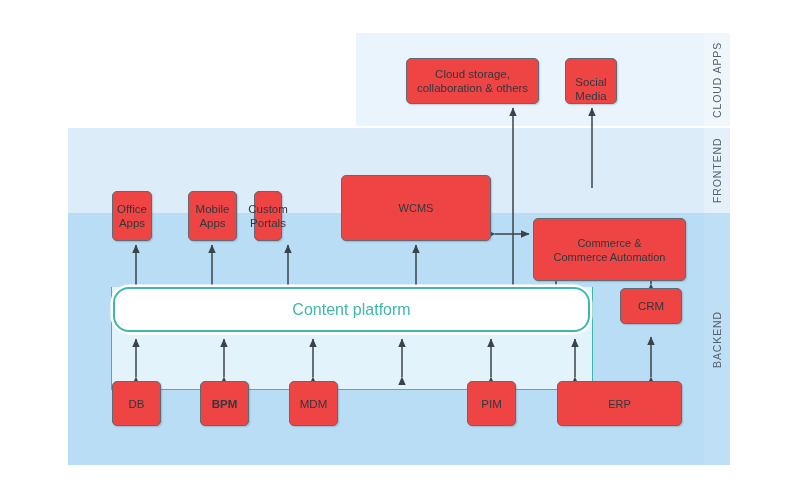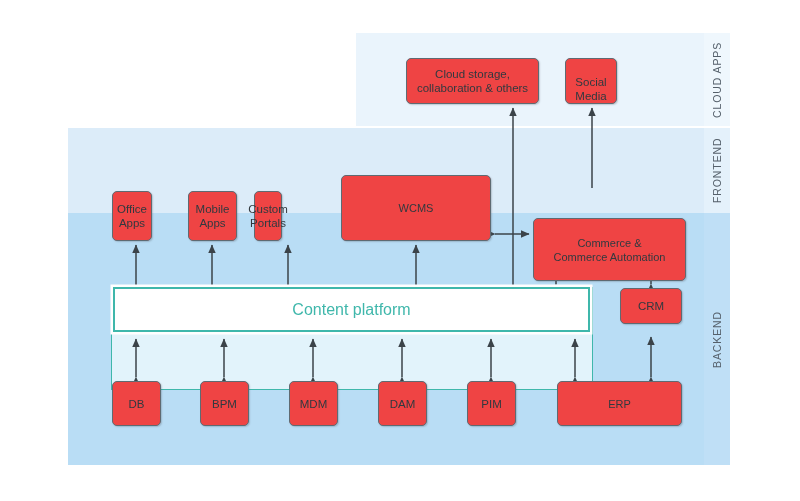--- a/index.html
+++ b/index.html
@@ -30,34 +30,34 @@
 
   
   .node{position:absolute;box-sizing:border-box;background:#ef4444;
         border:1.4px solid #5f6a72;border-radius:5px;
         display:flex;align-items:center;justify-content:center;text-align:center;
         color:#31393f;font-size:11.5px;line-height:14px;
         box-shadow:1px 1px 1.5px rgba(80,90,100,.28);}
   .node.wide{font-size:11px;}
   #node-platform{position:absolute;left:113px;top:287px;width:477px;height:45px;
                  box-sizing:border-box;background:#ffffff;border:2.6px solid #3fb7ab;
-                 border-radius:0;display:flex;align-items:center;justify-content:center;
+                 border-radius:16px;display:flex;align-items:center;justify-content:center;
                  color:#3fb7ab;font-size:16px;
                  box-shadow:0 0 0 2.5px #ffffff;}
 
   #node-office   {left:112px; top:191px; width:40px;  height:50px;}
   #node-mobile   {left:188px; top:191px; width:49px;  height:50px;}
   #node-portals  {left:254px; top:191px; width:28px;  height:50px;}
   #node-wcms     {left:341px; top:175px; width:150px; height:66px;}
   #node-commerce {left:533px; top:190px; width:153px; height:63px;margin-top:28px;}
   #node-cloudst  {left:406px; top:58px;  width:133px; height:46px;}
   #node-social   {left:565px; top:58px;  width:52px;  height:46px;align-items:flex-end;}
   #node-crm      {left:620px; top:288px; width:62px;  height:36px;}
   #node-db       {left:112px; top:381px; width:49px;  height:45px;}
-  #node-bpm      {left:200px; top:381px; width:49px;  height:45px;}
+  #node-bpm      {left:200px; top:381px; width:49px;  height:45px;font-weight:bold;}
   #node-mdm      {left:289px; top:381px; width:49px;  height:45px;}
   #node-dam      {left:378px; top:381px; width:49px;  height:45px;}
   #node-pim      {left:467px; top:381px; width:49px;  height:45px;}
   #node-erp      {left:557px; top:381px; width:125px; height:45px;}
 
   #arrow-layer{position:absolute;left:0;top:0;width:800px;height:501px;}
 </style>
 </head>
 <body>
 
@@ -167,23 +167,20 @@
 
   <div class="node" id="node-db">
     <span>DB</span>
   </div>
   <div class="node" id="node-bpm">
     <span>BPM</span>
   </div>
   <div class="node" id="node-mdm">
     <span>MDM</span>
   </div>
-  <div class="node" id="node-dam">
-    <span>DAM</span>
-  </div>
   <div class="node" id="node-pim">
     <span>PIM</span>
   </div>
   <div class="node wide" id="node-erp">
     <span>ERP</span>
   </div>
 
 </div>
 
 </body></html>

